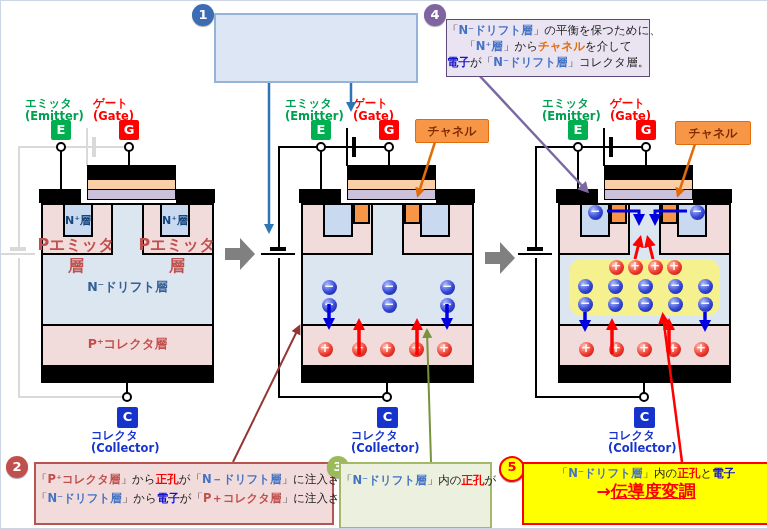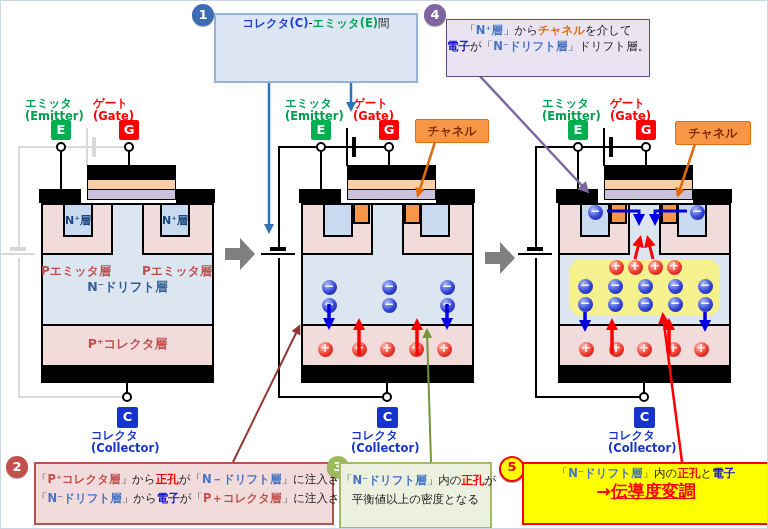--- a/index.html
+++ b/index.html
@@ -44,21 +44,21 @@
   .nplus{width:30px;height:34px;background:#C9DAF0;border:2px solid #000;top:-2px;}
   .nplus-l{left:20px;} .nplus-r{left:117px;}
   .chan{width:17px;height:21px;background:#F79646;border:2px solid #000;top:-2px;}
   .chan-l{left:50px;} .chan-r{left:101px;}
   .pcoll{left:-2px;top:119px;width:173px;height:43px;background:#F2DCDB;border:2px solid #000;}
   .cbottom{left:-2px;top:160px;width:173px;height:18px;background:#000;}
   .yellowzone{left:9px;top:54px;width:151px;height:57px;background:#F5F18F;border-radius:13px;}
   .t-lay{font-weight:700;text-align:center;}
   .t-nplus{top:8px;width:42px;font-size:11px;color:#17457E;}
   .t-npl{left:14px;} .t-npr{left:111px;}
-  .t-pem{top:30px;width:78px;font-size:12px;color:#C0504D;margin-top:28px;}
+  .t-pem{top:30px;width:78px;font-size:16px;color:#C0504D;}
   .t-peml{left:-6px;} .t-pemr{left:95px;}
   .t-ndrift{left:0;top:74px;width:169px;font-size:12.5px;color:#376092;}
   .t-pcoll{left:0;top:131px;width:169px;font-size:12.5px;color:#C0504D;}
 
   
   #particle-layer{position:absolute;inset:0;z-index:4;pointer-events:none;}
   .sphere{position:absolute;width:15px;height:15px;border-radius:50%;color:#fff;
           font:700 12px/13px "DejaVu Sans",sans-serif;text-align:center;}
   .electron{background:radial-gradient(circle at 35% 30%,#aebdfa,#3346d6 55%,#141e7a);}
   .hole{background:radial-gradient(circle at 35% 30%,#ffc4b8,#ee3b2e 55%,#a80f0f);}
@@ -349,39 +349,38 @@
     <line x1="704" y1="311" x2="704" y2="327" stroke="#0000E0" stroke-width="3.5" marker-end="url(#mDBlue)"></line>
     <line x1="611" y1="353" x2="611" y2="321" stroke="#FF0000" stroke-width="3.5" marker-end="url(#mRed)"></line>
     <line x1="668" y1="353" x2="668" y2="321" stroke="#FF0000" stroke-width="3.5" marker-end="url(#mRed)"></line>
   </svg>
 
   <div class="chan-lbl" id="chan-lbl-m">チャネル</div>
   <div class="chan-lbl" id="chan-lbl-r">チャネル</div>
 
   <div class="ann-circle" id="ann1-c">1</div>
   <div class="ann-box" id="ann1">
-    <div class="ann-line"><span class="s-b">コレクタ(C)</span><span class="s-k">-</span><span class="s-g">エミッタ(E)</span><span class="s-k">間</span></div>
   </div>
 
   <div class="ann-circle" id="ann4-c">4</div>
   <div class="ann-box" id="ann4">
+    <div class="ann-line"><span class="s-k">「</span><span class="s-nb">N⁻ドリフト層</span><span class="s-k">」の平衡を保つために、</span></div>
     <div class="ann-line"><span class="s-k">「</span><span class="s-nb">N⁺層</span><span class="s-k">」から</span><span class="s-o">チャネル</span><span class="s-k">を介して</span></div>
-    <div class="ann-line"><span class="s-eb">電子</span><span class="s-k">が「</span><span class="s-nb">N⁻ドリフト層</span><span class="s-k">」ドリフト層。</span></div>
+    <div class="ann-line"><span class="s-eb">電子</span><span class="s-k">が「</span><span class="s-nb">N⁻ドリフト層</span><span class="s-k">」コレクタ層。</span></div>
   </div>
 
   <div class="ann-circle" id="ann2-c">2</div>
   <div class="ann-box" id="ann2">
     <div class="ann-line"><span class="s-k">「</span><span class="s-pr">P⁺コレクタ層</span><span class="s-k">」から</span><span class="s-r">正孔</span><span class="s-k">が「</span><span class="s-nb">N－ドリフト層</span><span class="s-k">」に注入される</span></div>
     <div class="ann-line"><span class="s-k">「</span><span class="s-nb">N⁻ドリフト層</span><span class="s-k">」から</span><span class="s-eb">電子</span><span class="s-k">が「</span><span class="s-pr">P＋コレクタ層</span><span class="s-k">」に注入される</span></div>
   </div>
 
   <div class="ann-circle" id="ann3-c">3</div>
   <div class="ann-box" id="ann3">
     <div class="ann-line"><span class="s-k">「</span><span class="s-nb">N⁻ドリフト層</span><span class="s-k">」内の</span><span class="s-r">正孔</span><span class="s-k">が</span></div>
-    <div class="ann-line"><span class="s-k">平衡値以上の密度となる</span></div>
   </div>
 
   <div class="ann-circle" id="ann5-c">5</div>
   <div class="ann-box" id="ann5">
     <div class="ann-line"><span class="s-k">「</span><span class="s-nb">N⁻ドリフト層</span><span class="s-k">」内の</span><span class="s-r">正孔</span><span class="s-k">と</span><span class="s-eb">電子</span></div>
     <div class="ann-line big-line"><span class="s-u2">→</span><span class="s-u">伝導度変調</span></div>
   </div>
 
 </div>
 

